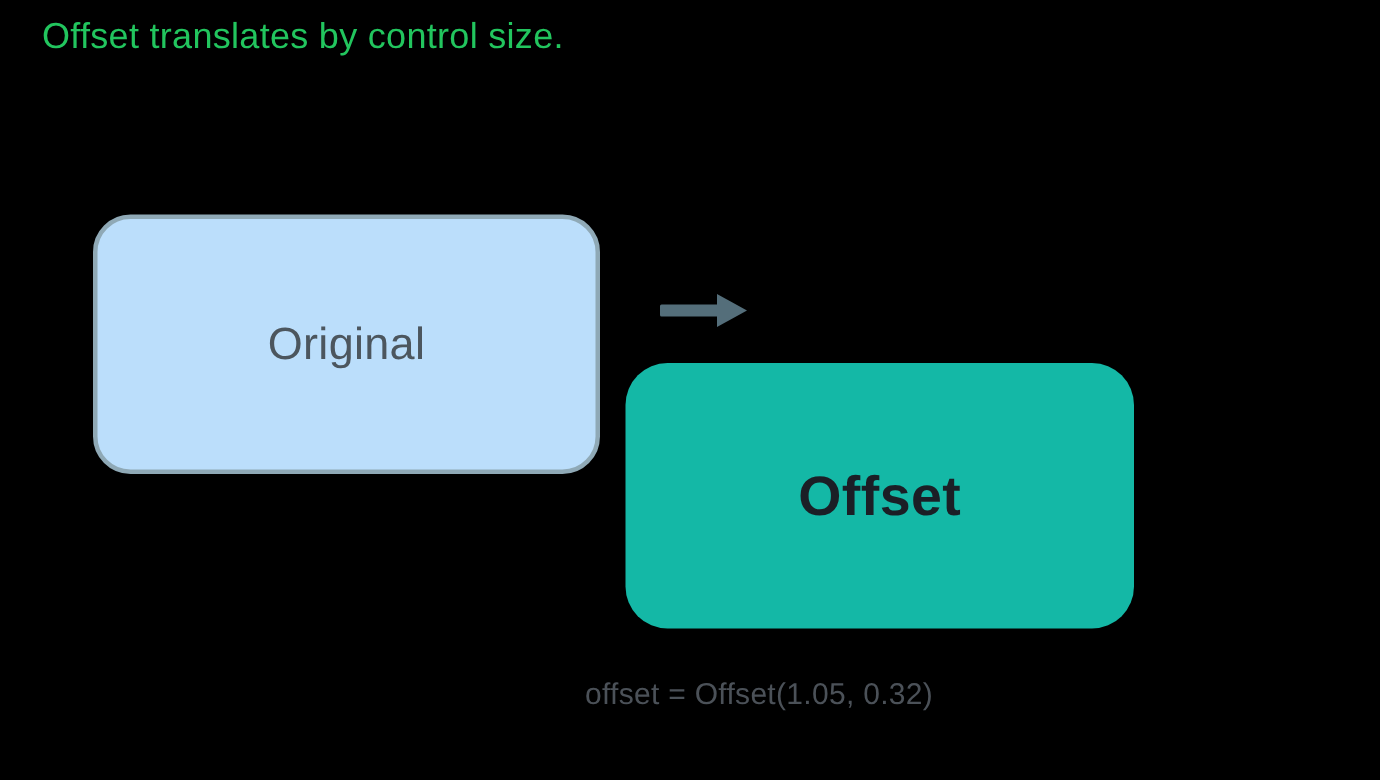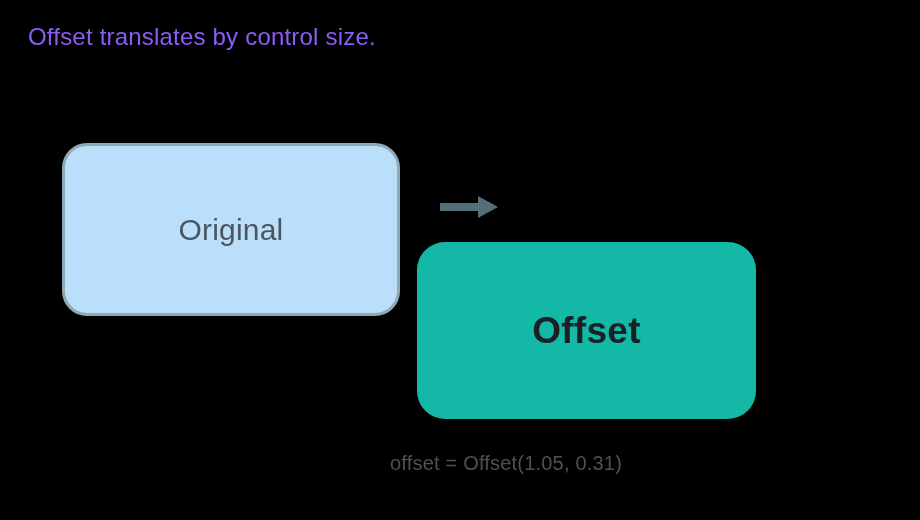--- a/index.html
+++ b/index.html
@@ -15,25 +15,25 @@
     width: 920px;
     height: 520px;
     background: #000000;
     overflow: hidden;
   }
 
   
   #title {
     position: absolute;
     left: 28px;
-    top: 22px;
+    top: 10px;
     font-size: 24px;
     font-weight: 400;
     letter-spacing: 0.2px;
-    color: #8b5cf6;
+    color: #22c55e;
     white-space: nowrap;
     line-height: 1.25;
   }
 
   
   #stage {
     position: absolute;
     left: 0;
     top: 0;
     width: 920px;
@@ -126,15 +126,15 @@
         </g>
       </svg>
     </div>
 
     <div id="box-offset" class="control-box">
       <span class="box-label">Offset</span>
     </div>
 
   </div>
 
-  <div id="caption">offset = Offset(1.05, 0.31)</div>
+  <div id="caption">offset = Offset(1.05, 0.32)</div>
 
 </div>
 
 </body></html>

